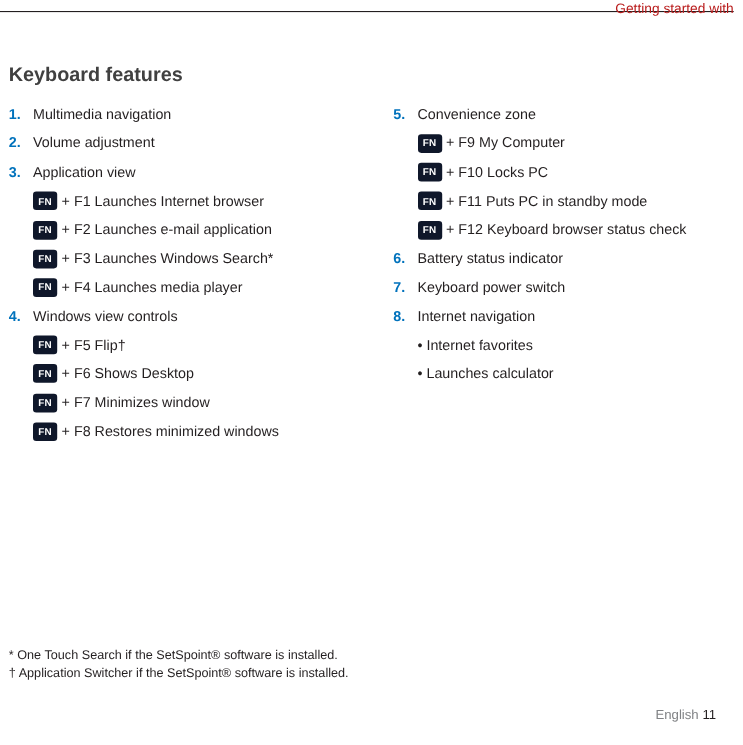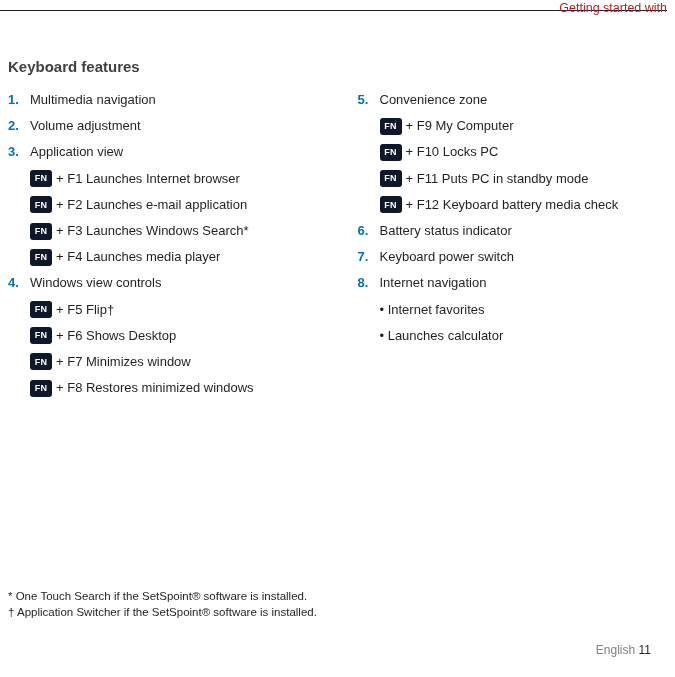--- a/index.html
+++ b/index.html
@@ -28,21 +28,21 @@
     font-size: 12.5px;
     color: #b91c1c;
   }
   .content {
     position: absolute;
     top: 56px;
     left: 8px;
     right: 8px;
   }
   h1 {
-    font-size: 15px;
+    font-size: 18px;
     font-weight: 700;
     color: #404040;
     margin-bottom: 14px;
   }
   .cols {
     display: flex;
     gap: 40px;
   }
   .col { flex: 1; }
   .item {
@@ -181,21 +181,21 @@
       <div class="sub">
         <span class="fn">FN</span>
         <span>+ F10 Locks PC</span>
       </div>
       <div class="sub">
         <span class="fn">FN</span>
         <span>+ F11 Puts PC in standby mode</span>
       </div>
       <div class="sub">
         <span class="fn">FN</span>
-        <span>+ F12 Keyboard battery media check</span>
+        <span>+ F12 Keyboard browser status check</span>
       </div>
 
       <div class="item">
         <span class="num">6.</span>
         <span class="item-text">Battery status indicator</span>
       </div>
 
       <div class="item">
         <span class="num">7.</span>
         <span class="item-text">Keyboard power switch</span>

